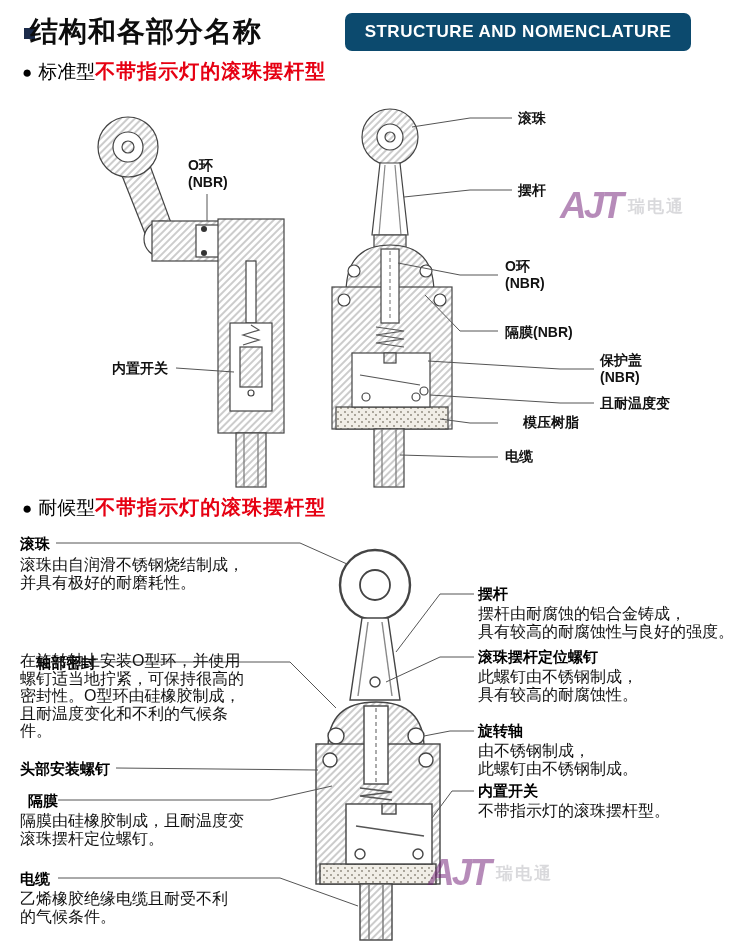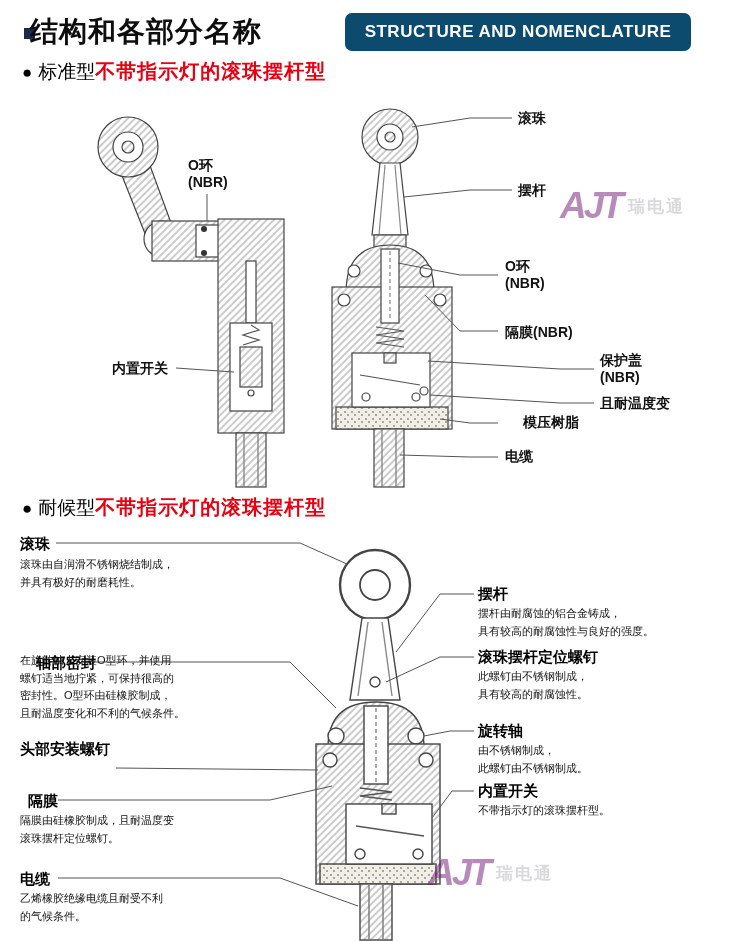--- a/index.html
+++ b/index.html
@@ -20,21 +20,21 @@
   .sec-bullet { font-size:17px; color:#000; margin-right:6px; }
   .sec-type { font-size:19px; font-weight:normal; color:#000; }
   .sec-sub { font-size:20px; font-weight:bold; color:#e60012; letter-spacing:1px; }
   .diagram-svg { position:absolute; left:0; }
   .part-label {
     position:absolute; font-size:14px; font-weight:600; color:#111;
     line-height:17px; white-space:pre-line;
   }
   .item-title { position:absolute; font-size:15px; font-weight:bold; color:#000; }
   .item-desc {
-    position:absolute; font-size:11px; color:#111; line-height:17.5px;
+    position:absolute; font-size:16px; color:#111; line-height:17.5px;
     white-space:pre-line; width:235px;
   }
   .item-desc.right { width:262px; }
   .watermark { position:absolute; display:flex; align-items:center; gap:7px; opacity:.5; pointer-events:none; }
   .wm-logo { font-size:37px; font-weight:bold; font-style:italic; color:#701a75; letter-spacing:-3px; }
   .wm-name { font-size:17px; font-weight:bold; color:#b5b5ba; letter-spacing:2px; }
 </style>
 </head>
 <body>
 
@@ -207,21 +207,21 @@
 <div class="item-title" style="left:20px;top:535px">滚珠</div>
 <div class="item-desc" style="left:20px;top:556px">滚珠由自润滑不锈钢烧结制成，
 并具有极好的耐磨耗性。</div>
 
 <div class="item-title" style="left:36px;top:654px">轴部密封</div>
 <div class="item-desc" style="left:20px;top:652px">在旋转轴上安装O型环，并使用
 螺钉适当地拧紧，可保持很高的
 密封性。O型环由硅橡胶制成，
 且耐温度变化和不利的气候条件。</div>
 
-<div class="item-title" style="left:20px;top:740px">头部安装螺钉</div>
+<div class="item-title" style="left:20px;top:760px">头部安装螺钉</div>
 
 <div class="item-title" style="left:28px;top:792px">隔膜</div>
 <div class="item-desc" style="left:20px;top:812px">隔膜由硅橡胶制成，且耐温度变
 滚珠摆杆定位螺钉。</div>
 
 <div class="item-title" style="left:20px;top:870px">电缆</div>
 <div class="item-desc" style="left:20px;top:890px">乙烯橡胶绝缘电缆且耐受不利
 的气候条件。</div>
 
 <div class="item-title" style="left:478px;top:585px">摆杆</div>

